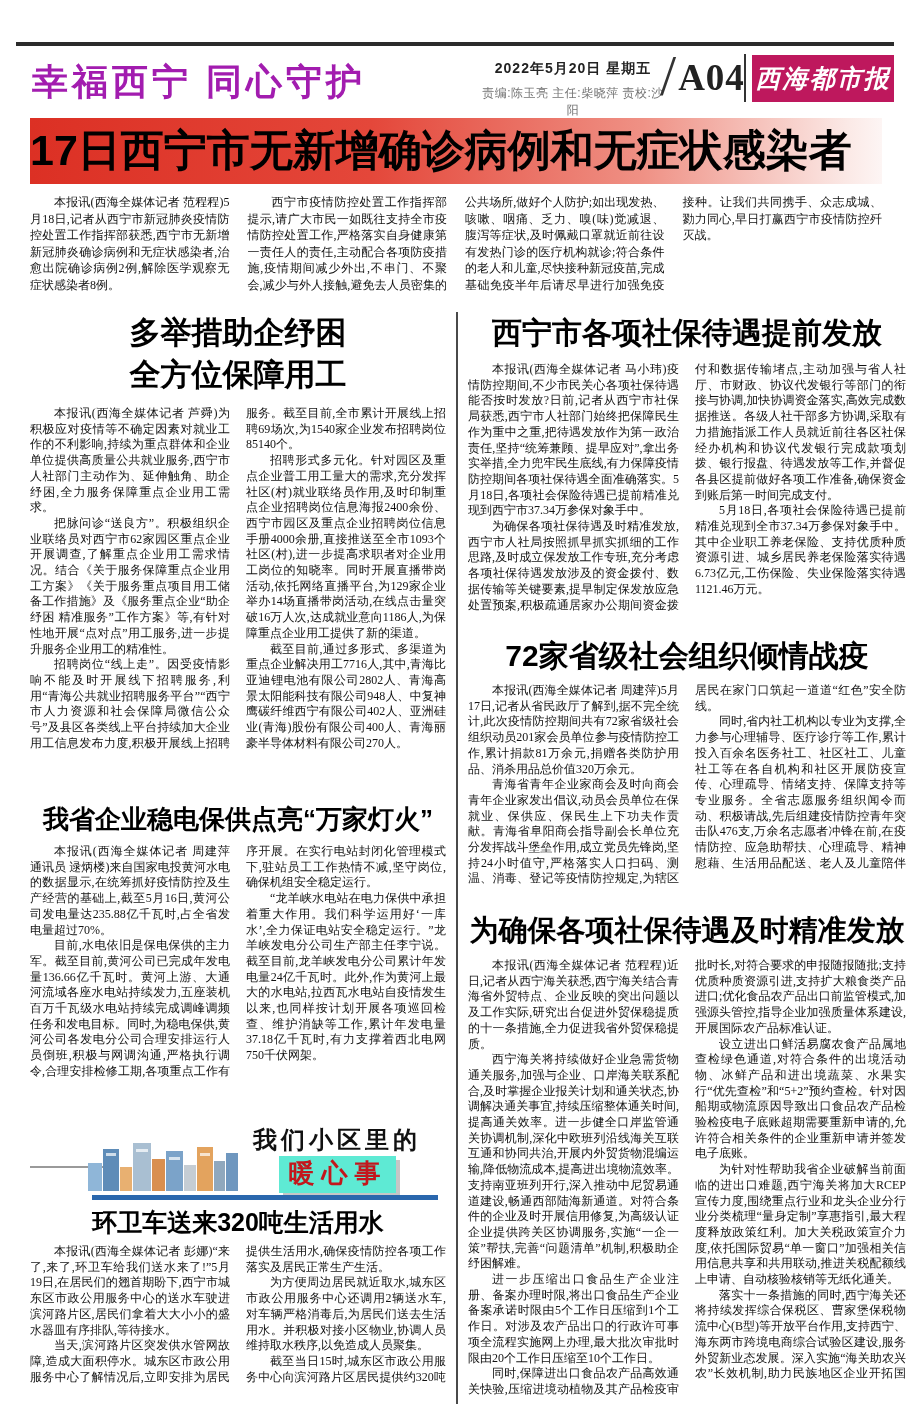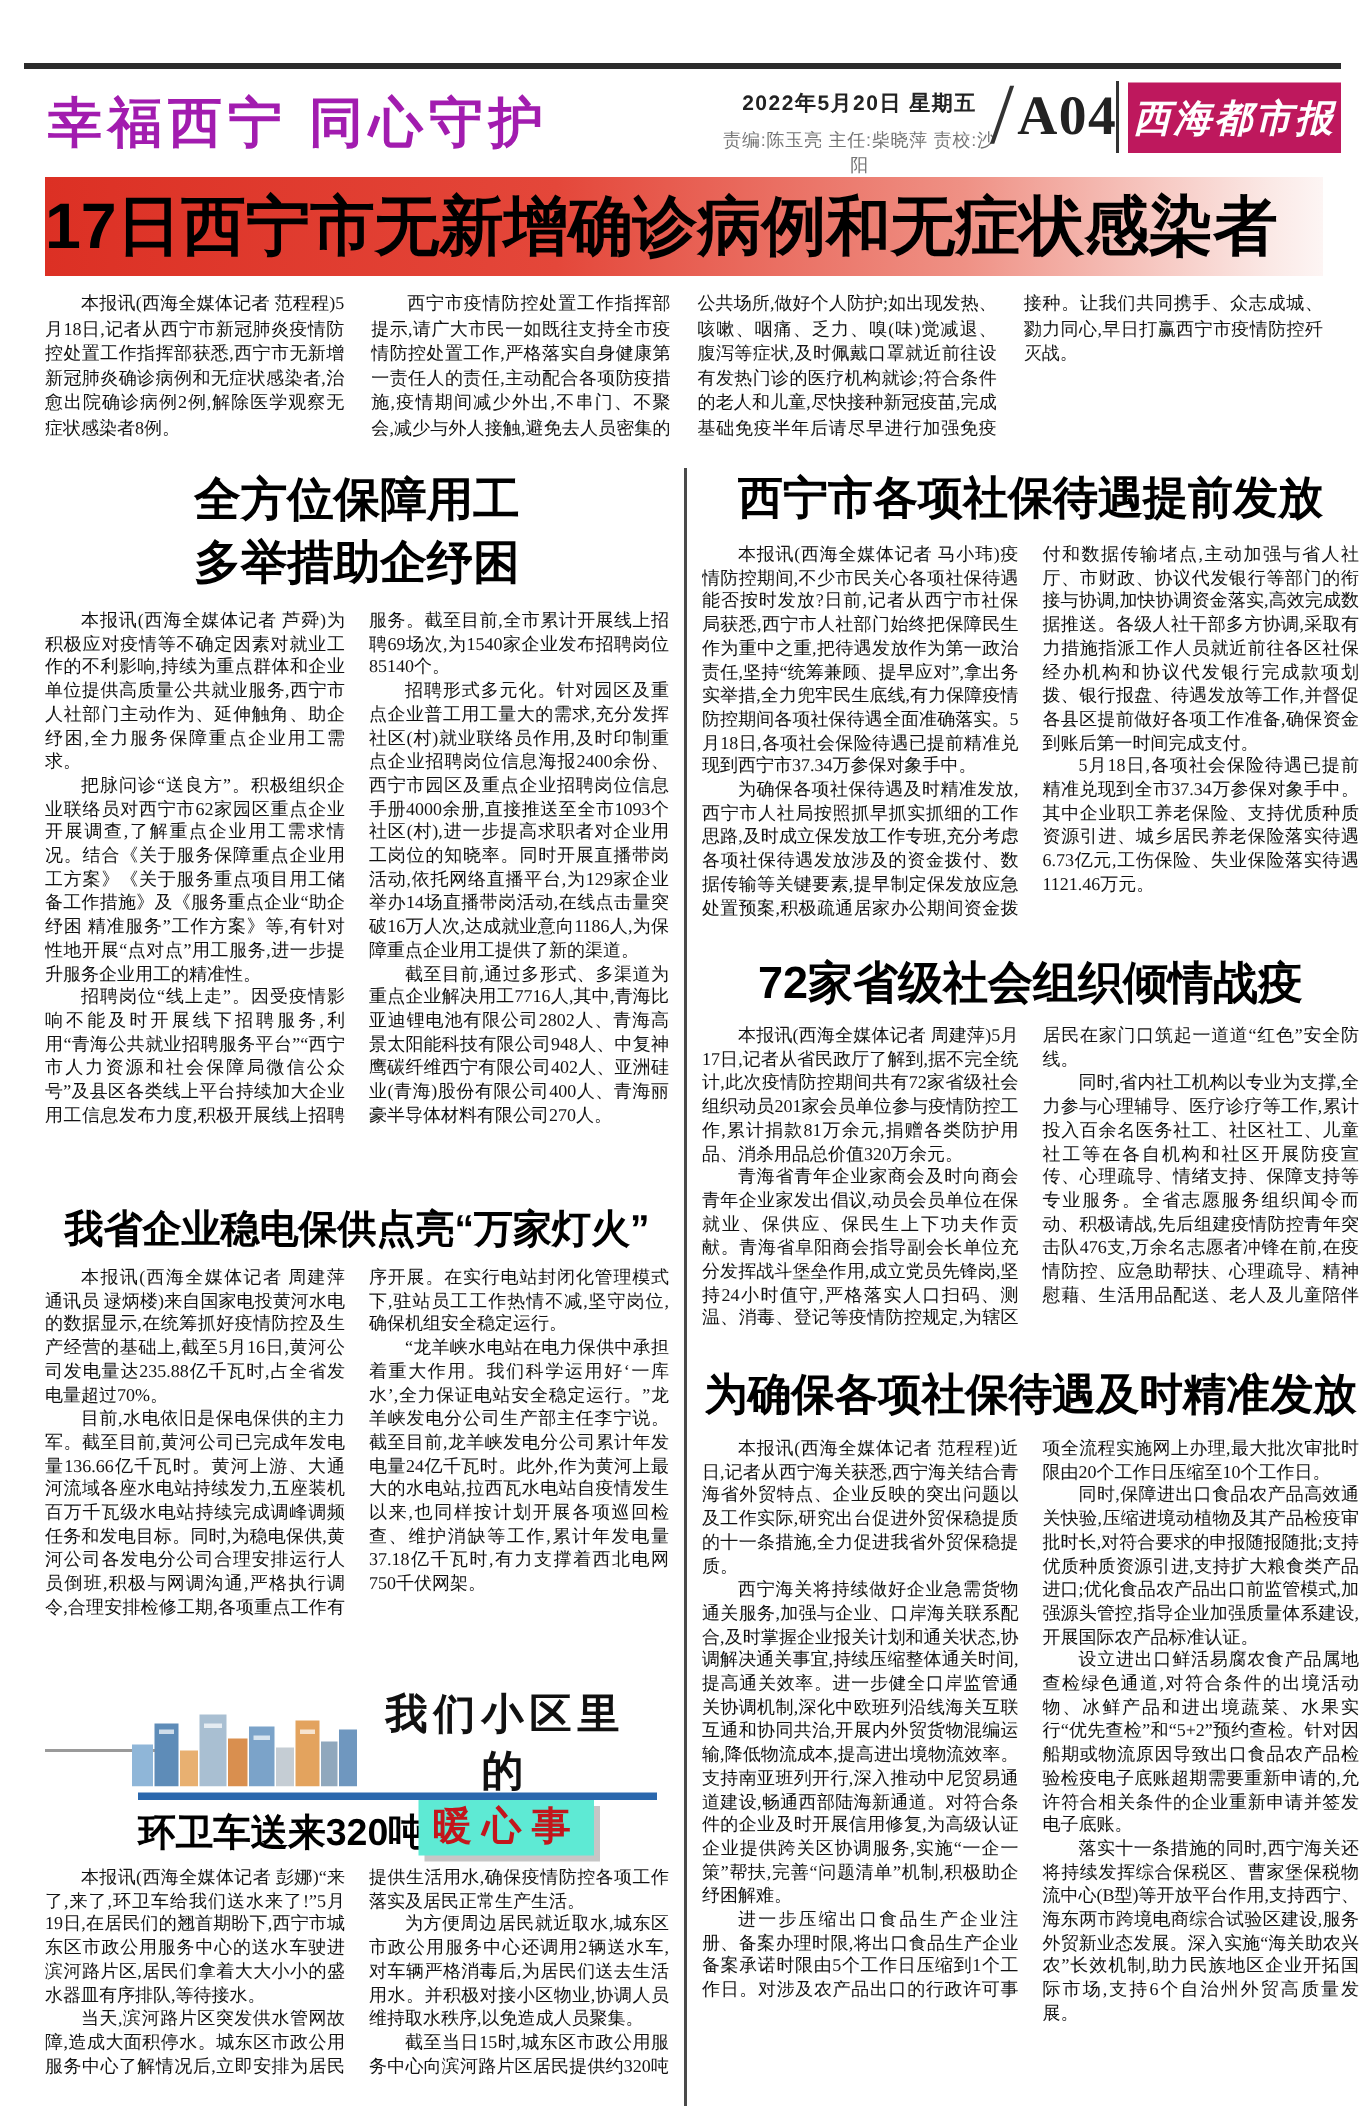--- a/index.html
+++ b/index.html
@@ -45,21 +45,21 @@
   .title-b{margin-top:14px;font-size:26px;line-height:34px;}
   .body-b{margin-top:8px;height:272px;}
   .title-c{margin-top:6px;font-size:25px;line-height:32px;}
   .body-c{margin-top:6px;height:162px;}
   
   .banner{position:relative;height:76px;margin-top:8px;}
   .banner-line-gray{position:absolute;left:0;top:42px;width:78px;height:2px;background:#9a9a9a;}
   .banner-skyline{position:absolute;left:58px;bottom:9px;}
   .banner-text{position:absolute;left:212px;top:0;width:190px;text-align:center;
                font-family:"Liberation Sans","DejaVu Sans",sans-serif;}
-  .banner-t1{font-size:28px;font-weight:bold;color:#111;letter-spacing:4px;}
+  .banner-t1{font-size:24px;font-weight:bold;color:#111;letter-spacing:4px;}
   .banner-t2{display:inline-block;margin-top:0;font-size:26px;font-weight:bold;color:#c3161c;
              letter-spacing:7px;padding:0 8px 2px 10px;background:#5eead4;box-shadow:4px 4px 0 #c6c6c6;}
   .banner-blue{position:absolute;left:62px;right:8px;bottom:0;height:5px;background:#2a67ad;}
   
   .title-d{font-size:30px;line-height:42px;}
   .body-d{margin-top:8px;height:258px;}
   .title-e{margin-top:16px;font-size:30px;line-height:39px;}
   .body-e{margin-top:8px;height:212px;}
   .title-f{margin-top:16px;font-size:29px;line-height:39px;}
   .body-f{margin-top:8px;height:446px;}
@@ -93,22 +93,22 @@
   <div class="lead-body">
       <p>本报讯(西海全媒体记者 范程程)5月18日,记者从西宁市新冠肺炎疫情防控处置工作指挥部获悉,西宁市无新增新冠肺炎确诊病例和无症状感染者,治愈出院确诊病例2例,解除医学观察无症状感染者8例。</p>
       <p>西宁市疫情防控处置工作指挥部提示,请广大市民一如既往支持全市疫情防控处置工作,严格落实自身健康第一责任人的责任,主动配合各项防疫措施,疫情期间减少外出,不串门、不聚会,减少与外人接触,避免去人员密集的公共场所,做好个人防护;如出现发热、咳嗽、咽痛、乏力、嗅(味)觉减退、腹泻等症状,及时佩戴口罩就近前往设有发热门诊的医疗机构就诊;符合条件的老人和儿童,尽快接种新冠疫苗,完成基础免疫半年后请尽早进行加强免疫接种。让我们共同携手、众志成城、勠力同心,早日打赢西宁市疫情防控歼灭战。</p>
     </div>
 
   <div class="v-divider"></div>
 
   <div class="col-left">
 
     <div class="art-title title-a">
+      <div>多举措助企纾困</div>
       <div>全方位保障用工</div>
-      <div>多举措助企纾困</div>
     </div>
     <div class="art-body body-a">
         <p>本报讯(西海全媒体记者 芦舜)为积极应对疫情等不确定因素对就业工作的不利影响,持续为重点群体和企业单位提供高质量公共就业服务,西宁市人社部门主动作为、延伸触角、助企纾困,全力服务保障重点企业用工需求。</p>
         <p>把脉问诊“送良方”。积极组织企业联络员对西宁市62家园区重点企业开展调查,了解重点企业用工需求情况。结合《关于服务保障重点企业用工方案》《关于服务重点项目用工储备工作措施》及《服务重点企业“助企纾困 精准服务”工作方案》等,有针对性地开展“点对点”用工服务,进一步提升服务企业用工的精准性。</p>
         <p>招聘岗位“线上走”。因受疫情影响不能及时开展线下招聘服务,利用“青海公共就业招聘服务平台”“西宁市人力资源和社会保障局微信公众号”及县区各类线上平台持续加大企业用工信息发布力度,积极开展线上招聘服务。截至目前,全市累计开展线上招聘69场次,为1540家企业发布招聘岗位85140个。</p>
         <p>招聘形式多元化。针对园区及重点企业普工用工量大的需求,充分发挥社区(村)就业联络员作用,及时印制重点企业招聘岗位信息海报2400余份、西宁市园区及重点企业招聘岗位信息手册4000余册,直接推送至全市1093个社区(村),进一步提高求职者对企业用工岗位的知晓率。同时开展直播带岗活动,依托网络直播平台,为129家企业举办14场直播带岗活动,在线点击量突破16万人次,达成就业意向1186人,为保障重点企业用工提供了新的渠道。</p>
         <p>截至目前,通过多形式、多渠道为重点企业解决用工7716人,其中,青海比亚迪锂电池有限公司2802人、青海高景太阳能科技有限公司948人、中复神鹰碳纤维西宁有限公司402人、亚洲硅业(青海)股份有限公司400人、青海丽豪半导体材料有限公司270人。</p>
       </div>
 
     <div class="art-title title-b">我省企业稳电保供点亮“万家灯火”</div>
@@ -169,18 +169,19 @@
         <p>同时,省内社工机构以专业为支撑,全力参与心理辅导、医疗诊疗等工作,累计投入百余名医务社工、社区社工、儿童社工等在各自机构和社区开展防疫宣传、心理疏导、情绪支持、保障支持等专业服务。全省志愿服务组织闻令而动、积极请战,先后组建疫情防控青年突击队476支,万余名志愿者冲锋在前,在疫情防控、应急助帮扶、心理疏导、精神慰藉、生活用品配送、老人及儿童陪伴呵护等方面开展支持性、服务性、事务性工作。</p>
       </div>
 
     <div class="art-title title-f">为确保各项社保待遇及时精准发放</div>
     <div class="art-body body-f">
         <p>本报讯(西海全媒体记者 范程程)近日,记者从西宁海关获悉,西宁海关结合青海省外贸特点、企业反映的突出问题以及工作实际,研究出台促进外贸保稳提质的十一条措施,全力促进我省外贸保稳提质。</p>
         <p>西宁海关将持续做好企业急需货物通关服务,加强与企业、口岸海关联系配合,及时掌握企业报关计划和通关状态,协调解决通关事宜,持续压缩整体通关时间,提高通关效率。进一步健全口岸监管通关协调机制,深化中欧班列沿线海关互联互通和协同共治,开展内外贸货物混编运输,降低物流成本,提高进出境物流效率。支持南亚班列开行,深入推动中尼贸易通道建设,畅通西部陆海新通道。对符合条件的企业及时开展信用修复,为高级认证企业提供跨关区协调服务,实施“一企一策”帮扶,完善“问题清单”机制,积极助企纾困解难。</p>
         <p>进一步压缩出口食品生产企业注册、备案办理时限,将出口食品生产企业备案承诺时限由5个工作日压缩到1个工作日。对涉及农产品出口的行政许可事项全流程实施网上办理,最大批次审批时限由20个工作日压缩至10个工作日。</p>
         <p>同时,保障进出口食品农产品高效通关快验,压缩进境动植物及其产品检疫审批时长,对符合要求的申报随报随批;支持优质种质资源引进,支持扩大粮食类产品进口;优化食品农产品出口前监管模式,加强源头管控,指导企业加强质量体系建设,开展国际农产品标准认证。</p>
         <p>设立进出口鲜活易腐农食产品属地查检绿色通道,对符合条件的出境活动物、冰鲜产品和进出境蔬菜、水果实行“优先查检”和“5+2”预约查检。针对因船期或物流原因导致出口食品农产品检验检疫电子底账超期需要重新申请的,允许符合相关条件的企业重新申请并签发电子底账。</p>
+        <p>为针对性帮助我省企业破解当前面临的进出口难题,西宁海关将加大RCEP宣传力度,围绕重点行业和龙头企业分行业分类梳理“量身定制”享惠指引,最大程度释放政策红利。加大关税政策宣介力度,依托国际贸易“单一窗口”加强相关信用信息共享和共用联动,推进关税配额线上申请、自动核验核销等无纸化通关。</p>
         <p>落实十一条措施的同时,西宁海关还将持续发挥综合保税区、曹家堡保税物流中心(B型)等开放平台作用,支持西宁、海东两市跨境电商综合试验区建设,服务外贸新业态发展。深入实施“海关助农兴农”长效机制,助力民族地区企业开拓国际市场,支持6个自治州外贸高质量发展。</p>
       </div>
 
   </div>
 
 </div>
 
 </body></html>

